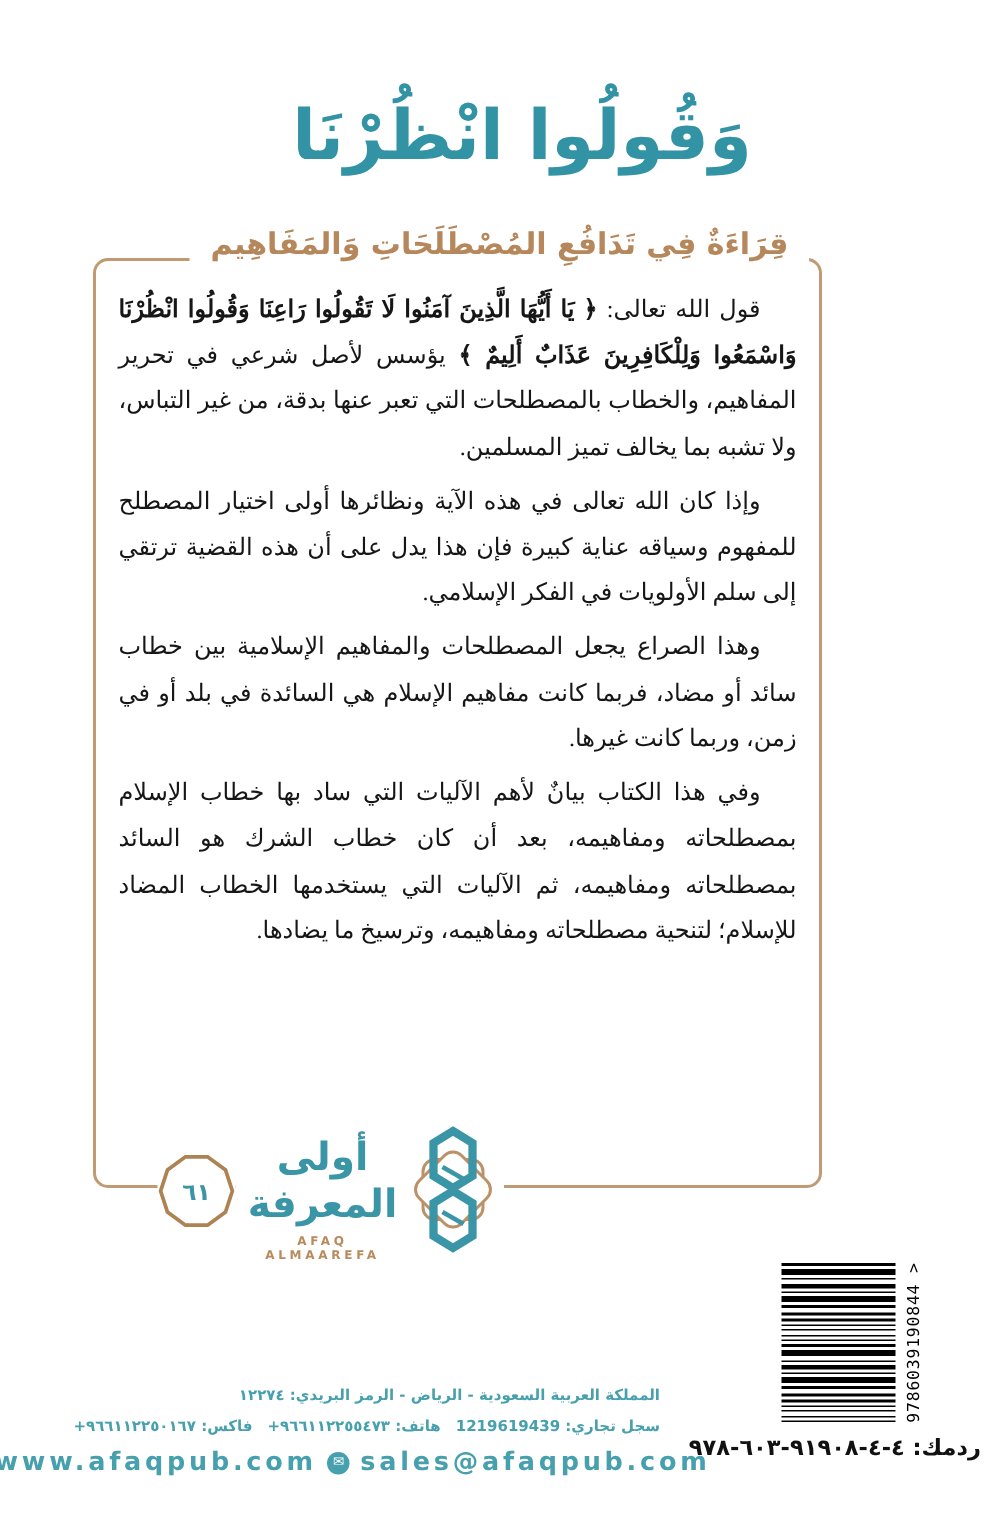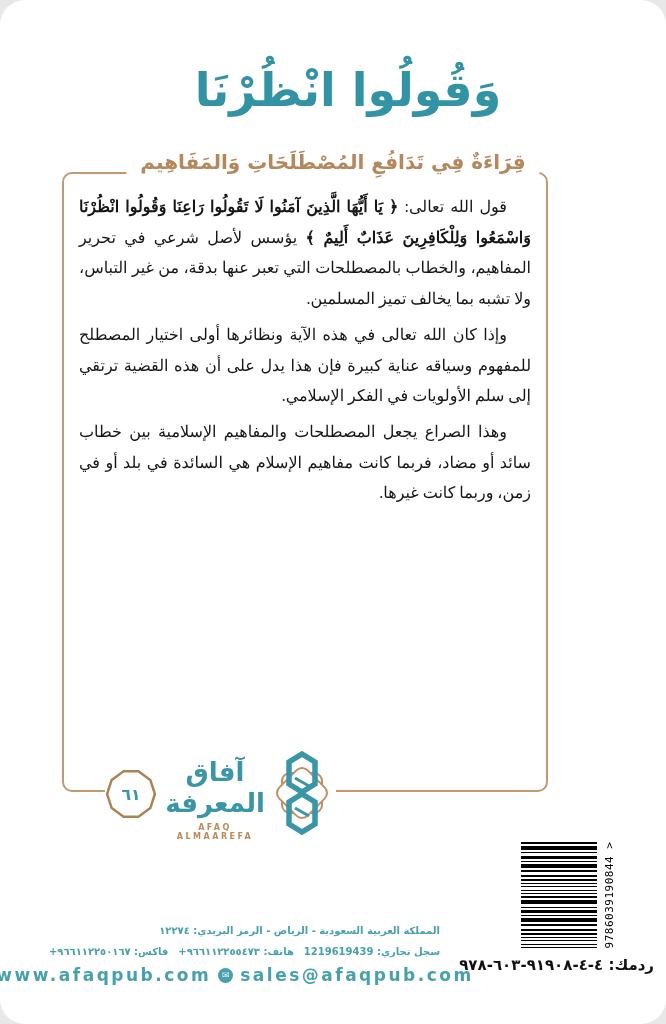--- a/index.html
+++ b/index.html
@@ -1,20 +1,19 @@
 <!DOCTYPE html>
 <html lang="ar"><head>
 <meta charset="utf-8">
 <style>
   html,body{margin:0;padding:0;background:#e8e8e8;}
   .page{
     position:relative;width:666px;height:1024px;margin:0 auto;
     background:#ffffff;overflow:hidden;
     font-family:"DejaVu Sans",sans-serif;
-    border-radius:25px;
   }
   
   .title{
     position:absolute;top:56px;left:30px;right:0;
     text-align:center;font-size:46px;font-weight:bold;
     color:#3193a4;direction:rtl;line-height:1.5;
   }
   
   .subtitle{
     position:absolute;top:146px;left:50%;transform:translateX(-50%);
@@ -93,31 +92,32 @@
 <div class="page">
 
   <div class="title">وَقُولُوا انْظُرْنَا</div>
 
   <div class="subtitle">قِرَاءَةٌ فِي تَدَافُعِ المُصْطَلَحَاتِ وَالمَفَاهِيم</div>
 
   <div class="frame">
     <p><span>قول الله تعالى: </span><span class="verse">﴿ يَا أَيُّهَا الَّذِينَ آمَنُوا لَا تَقُولُوا رَاعِنَا وَقُولُوا انْظُرْنَا وَاسْمَعُوا وَلِلْكَافِرِينَ عَذَابٌ أَلِيمٌ ﴾</span><span> يؤسس لأصل شرعي في تحرير المفاهيم، والخطاب بالمصطلحات التي تعبر عنها بدقة، من غير التباس، ولا تشبه بما يخالف تميز المسلمين.</span></p>
     <p>وإذا كان الله تعالى في هذه الآية ونظائرها أولى اختيار المصطلح للمفهوم وسياقه عناية كبيرة فإن هذا يدل على أن هذه القضية ترتقي إلى سلم الأولويات في الفكر الإسلامي.</p>
     <p>وهذا الصراع يجعل المصطلحات والمفاهيم الإسلامية بين خطاب سائد أو مضاد، فربما كانت مفاهيم الإسلام هي السائدة في بلد أو في زمن، وربما كانت غيرها.</p>
+    <p>وفي هذا الكتاب بيانٌ لأهم الآليات التي ساد بها خطاب الإسلام بمصطلحاته ومفاهيمه، بعد أن كان خطاب الشرك هو السائد بمصطلحاته ومفاهيمه، ثم الآليات التي يستخدمها الخطاب المضاد للإسلام؛ لتنحية مصطلحاته ومفاهيمه، وترسيخ ما يضادها.</p>
   </div>
 
   <div class="badge">
     <svg width="52" height="52" viewBox="0 0 50 50">
       <polygon points="48,25 43.6,38.5 32.1,46.9 17.9,46.9 6.4,38.5 2,25 6.4,11.5 17.9,3.1 32.1,3.1 43.6,11.5" fill="#ffffff" stroke="#ad8353" stroke-width="2.4"></polygon>
       <text x="25" y="31" text-anchor="middle" font-size="15" font-weight="bold" fill="#3a95a6">٦١</text>
     </svg>
   </div>
 
   <div class="wordmark">
-    <div class="wordmark-ar">آفاق المعرفة</div>
+    <div class="wordmark-ar">أولى المعرفة</div>
     <div class="wordmark-en">AFAQ ALMAAREFA</div>
   </div>
 
   <div class="emblem">
     <svg width="68" height="90" viewBox="0 0 68 90">
       <rect x="14" y="25" width="40" height="40" rx="8" fill="#ffffff" stroke="#bd9168" stroke-width="2"></rect>
       <rect x="14" y="25" width="40" height="40" rx="8" fill="#ffffff" stroke="#bd9168" stroke-width="2" transform="rotate(45 34 45)"></rect>
       <path d="M34 6 L47 14 L47 36 L34 44 L21 36 L21 14 Z" fill="none" stroke="#3a95a6" stroke-width="5.5"></path>
       <path d="M34 46 L47 54 L47 76 L34 84 L21 76 L21 54 Z" fill="none" stroke="#3a95a6" stroke-width="5.5"></path>
       <path d="M27 30 L41 38 M27 60 L41 68" stroke="#3a95a6" stroke-width="3"></path>

